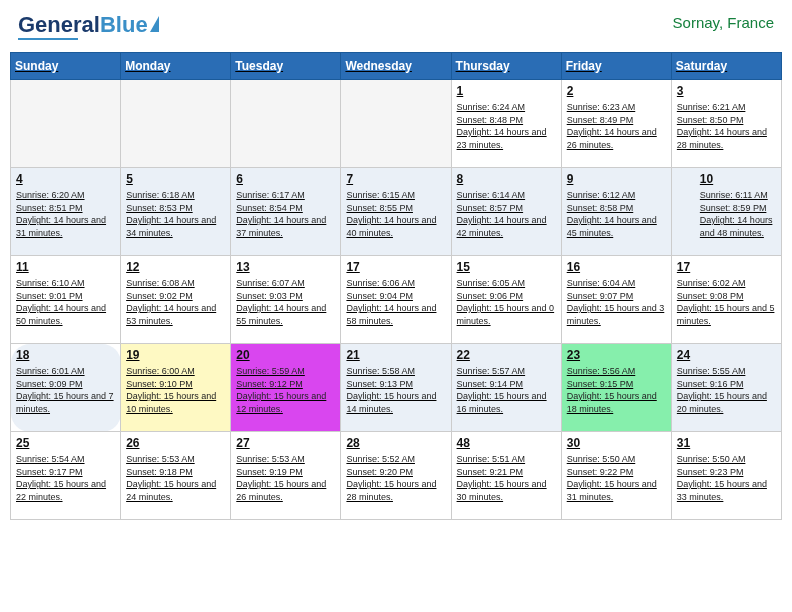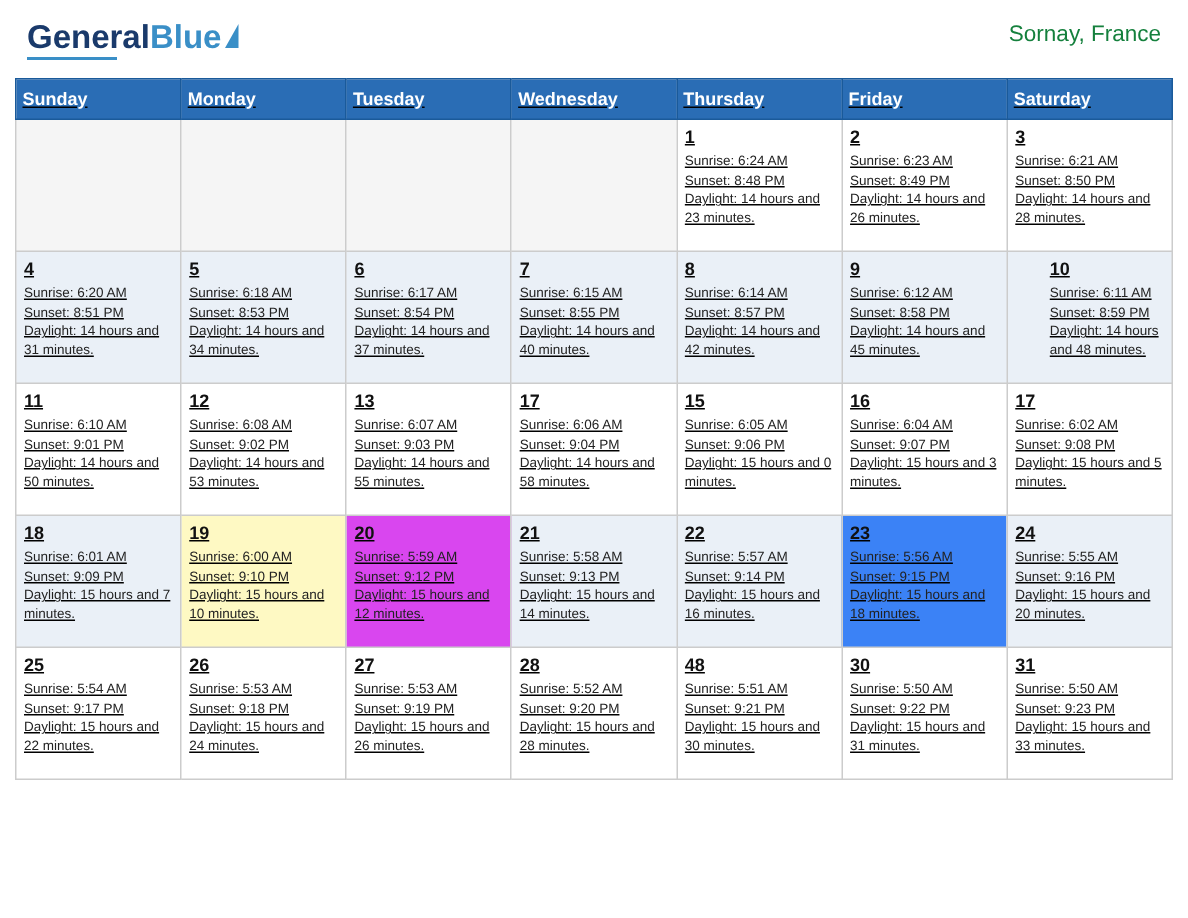--- a/index.html
+++ b/index.html
@@ -191,41 +191,41 @@
         <td>
           <div class="day-num">16</div>
           <div class="day-info">Sunrise: 6:04 AM<br>Sunset: 9:07 PM<br>Daylight: 15 hours and 3 minutes.</div>
         </td>
         <td>
           <div class="day-num">17</div>
           <div class="day-info">Sunrise: 6:02 AM<br>Sunset: 9:08 PM<br>Daylight: 15 hours and 5 minutes.</div>
         </td>
       </tr>
       <tr>
-        <td style="background: rgb(234, 240, 247);">
+        <td style="background: rgb(234, 240, 247); border-radius: 19px;">
           <div class="day-num">18</div>
           <div class="day-info">Sunrise: 6:01 AM<br>Sunset: 9:09 PM<br>Daylight: 15 hours and 7 minutes.</div>
         </td>
         <td style="background: #fef9c3;">
           <div class="day-num">19</div>
           <div class="day-info">Sunrise: 6:00 AM<br>Sunset: 9:10 PM<br>Daylight: 15 hours and 10 minutes.</div>
         </td>
         <td style="background: #d946ef;">
           <div class="day-num">20</div>
           <div class="day-info">Sunrise: 5:59 AM<br>Sunset: 9:12 PM<br>Daylight: 15 hours and 12 minutes.</div>
         </td>
         <td style="background: rgb(234, 240, 247); margin-left: 23px;">
           <div class="day-num">21</div>
           <div class="day-info">Sunrise: 5:58 AM<br>Sunset: 9:13 PM<br>Daylight: 15 hours and 14 minutes.</div>
         </td>
         <td style="background: rgb(234, 240, 247);">
           <div class="day-num">22</div>
           <div class="day-info">Sunrise: 5:57 AM<br>Sunset: 9:14 PM<br>Daylight: 15 hours and 16 minutes.</div>
         </td>
-        <td style="background: #3b82f6;">
+        <td style="background: #86efac;">
           <div class="day-num">23</div>
           <div class="day-info">Sunrise: 5:56 AM<br>Sunset: 9:15 PM<br>Daylight: 15 hours and 18 minutes.</div>
         </td>
         <td style="background: rgb(234, 240, 247);">
           <div class="day-num">24</div>
           <div class="day-info">Sunrise: 5:55 AM<br>Sunset: 9:16 PM<br>Daylight: 15 hours and 20 minutes.</div>
         </td>
       </tr>
       <tr>
         <td>

